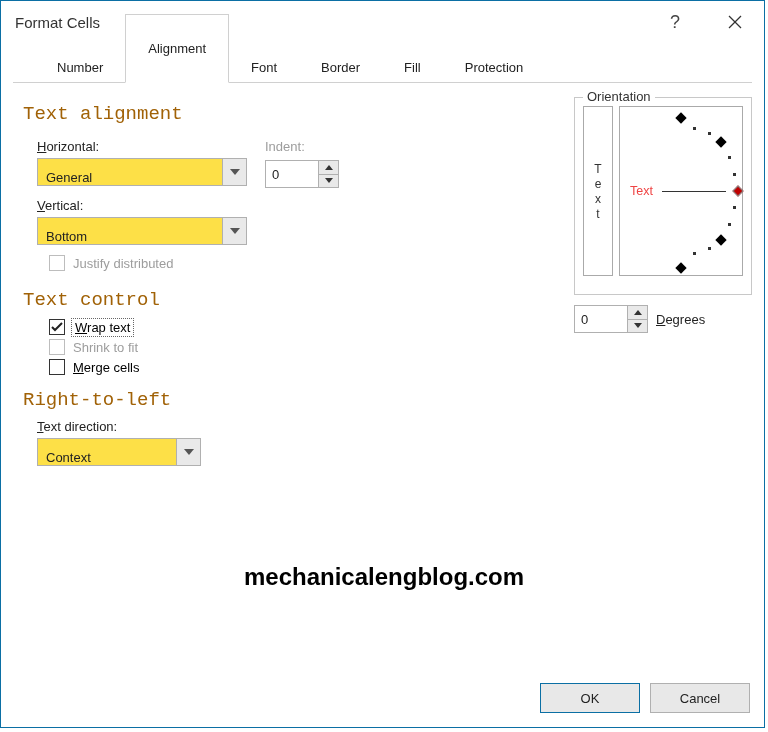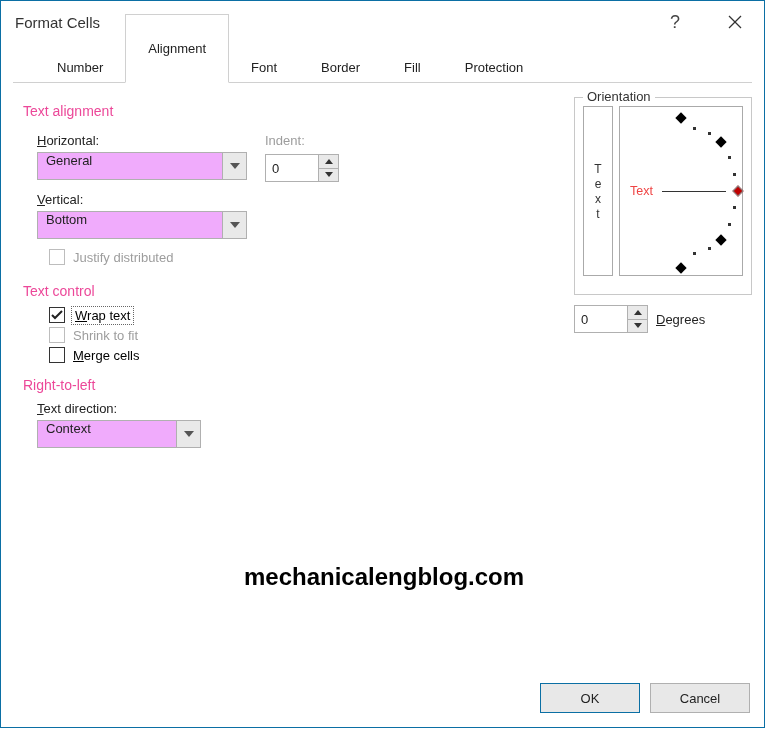--- a/index.html
+++ b/index.html
@@ -65,35 +65,36 @@
     padding: 26px 22px;
   }
 
   .content {
     position: relative;
     padding: 14px 22px 0 22px;
     height: 560px;
   }
 
   .group-label {
-    font-size: 14px;
-    color: #ec4899;
+    font-size: 19px;
+    color: #a16207;
     margin: 6px 0 8px 0;
+    font-family: Liberation Mono, monospace;
   }
 
   .field-label { font-size: 13px; color: #222; margin: 6px 0 2px 14px; }
   .field-label.disabled { color: #9d9d9d; }
   .underline-first::first-letter { text-decoration: underline; }
 
   .combo {
     display: inline-flex;
-    align-items: flex-start;
+    align-items: flex-end;
     border: 1px solid #b0b0b0;
     height: 28px;
-    background: #f0abfc;
+    background: #fde047;
     margin: 2px 0 6px 14px;
   }
   .combo .combo-text {
     padding: 0 8px;
     font-size: 13px;
     color: #222;
     flex: 1;
   }
   .combo .combo-btn {
     width: 24px; height: 26px;

